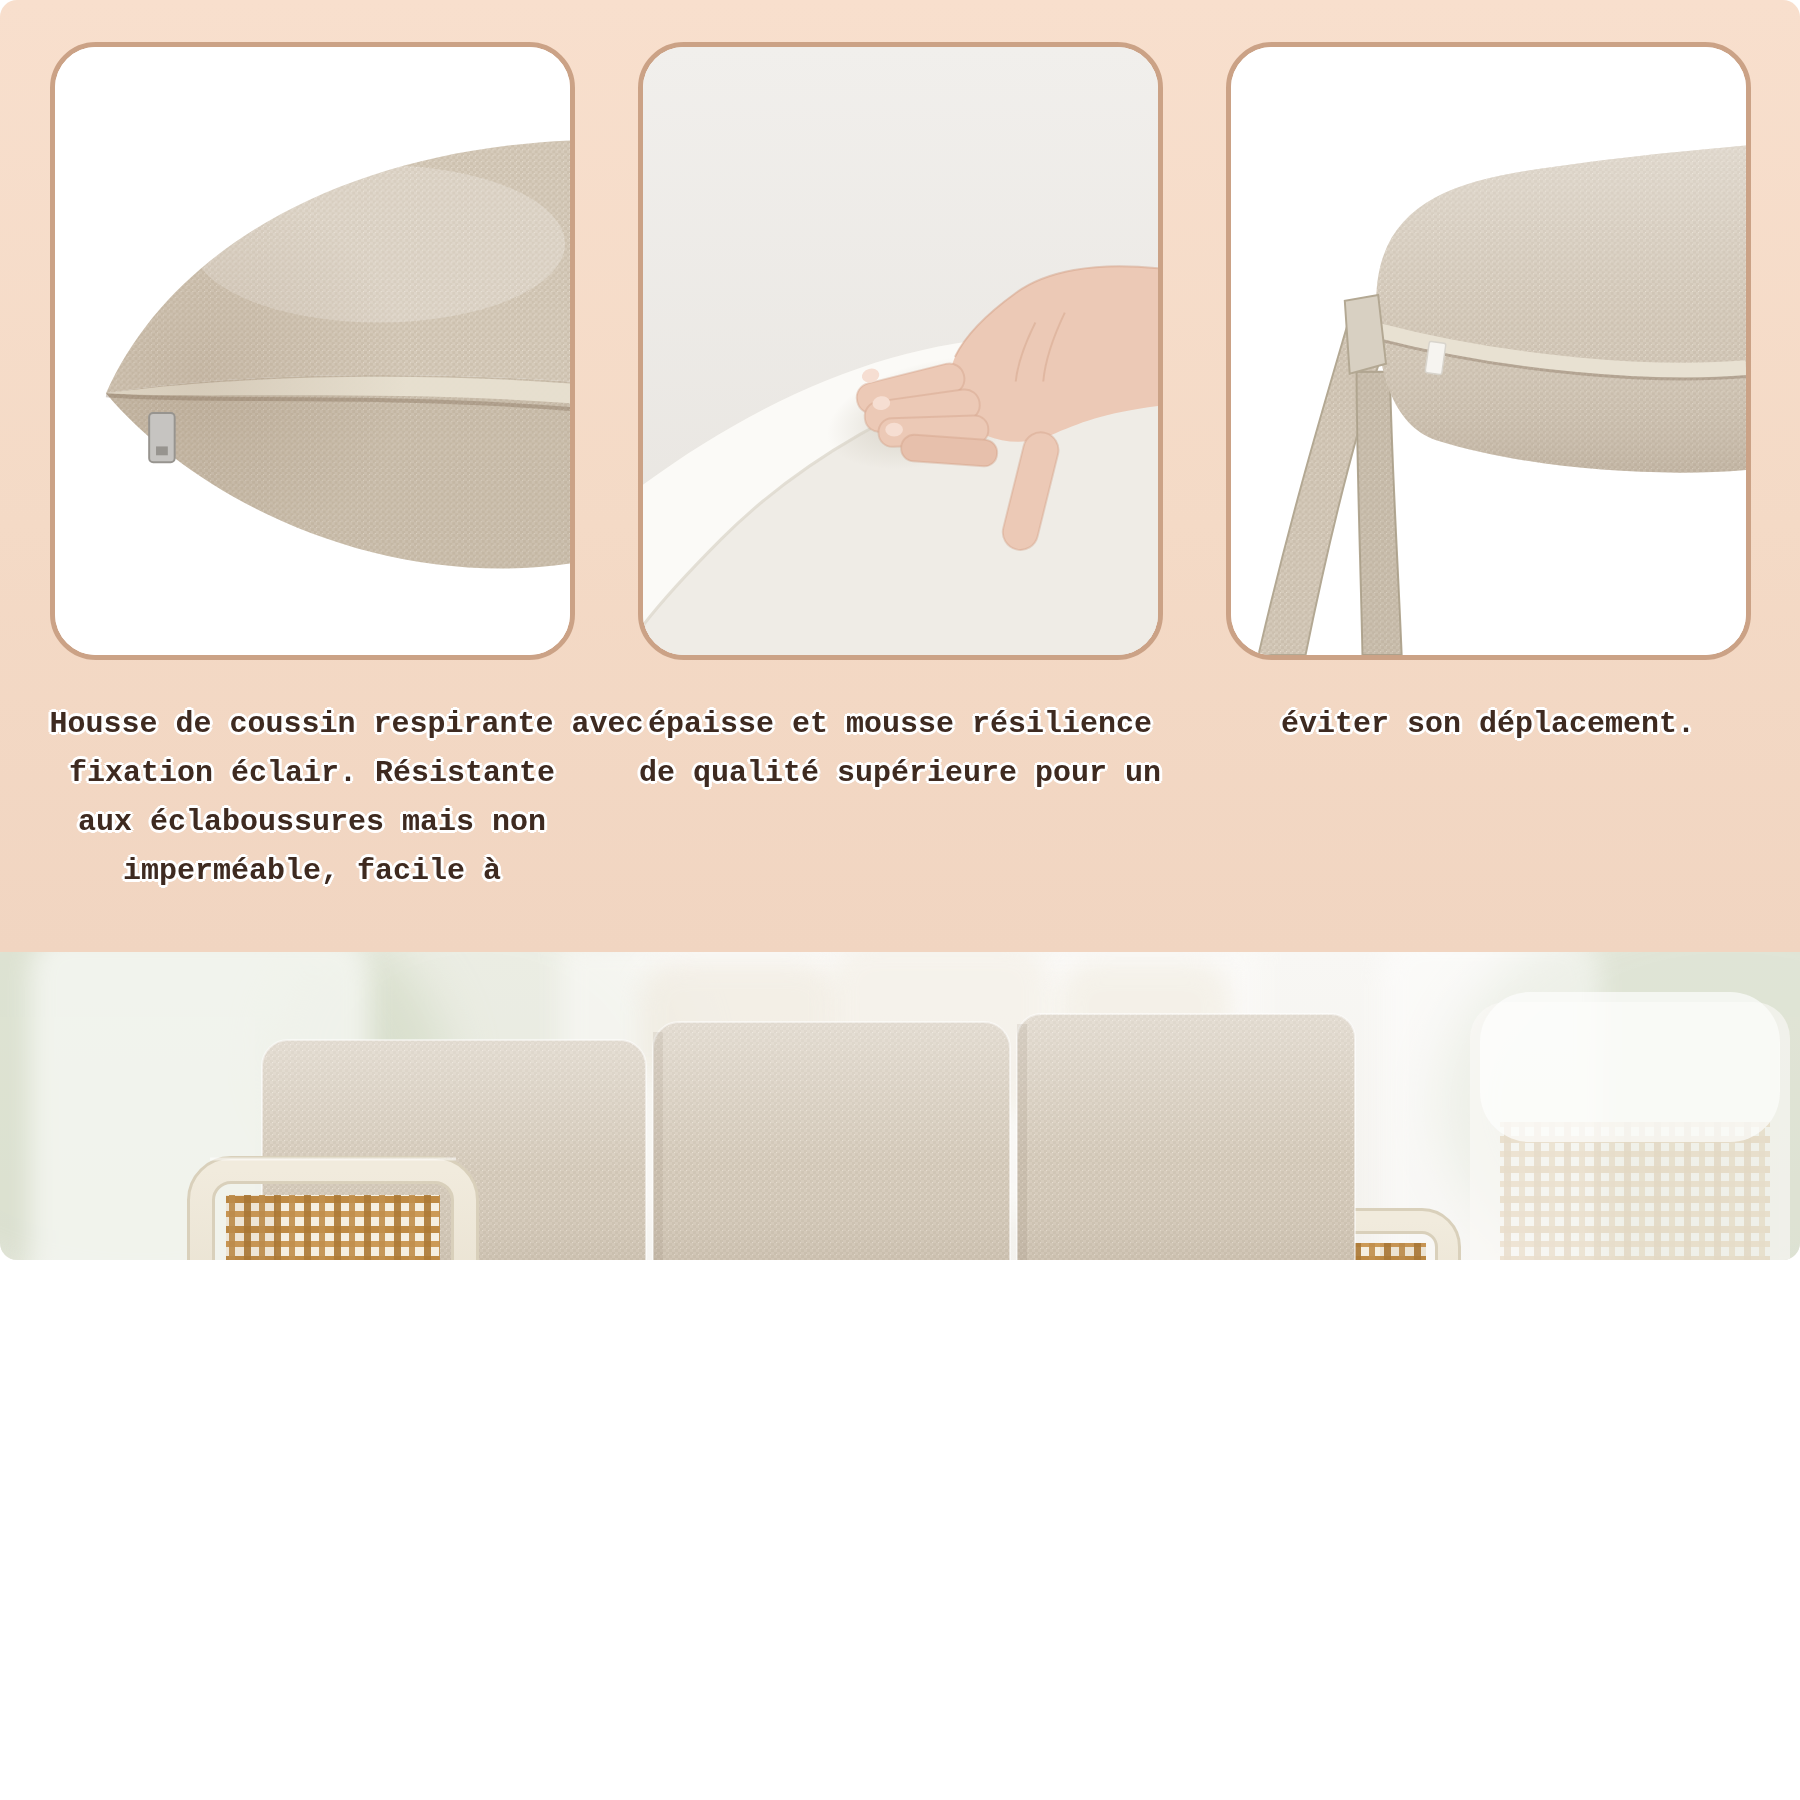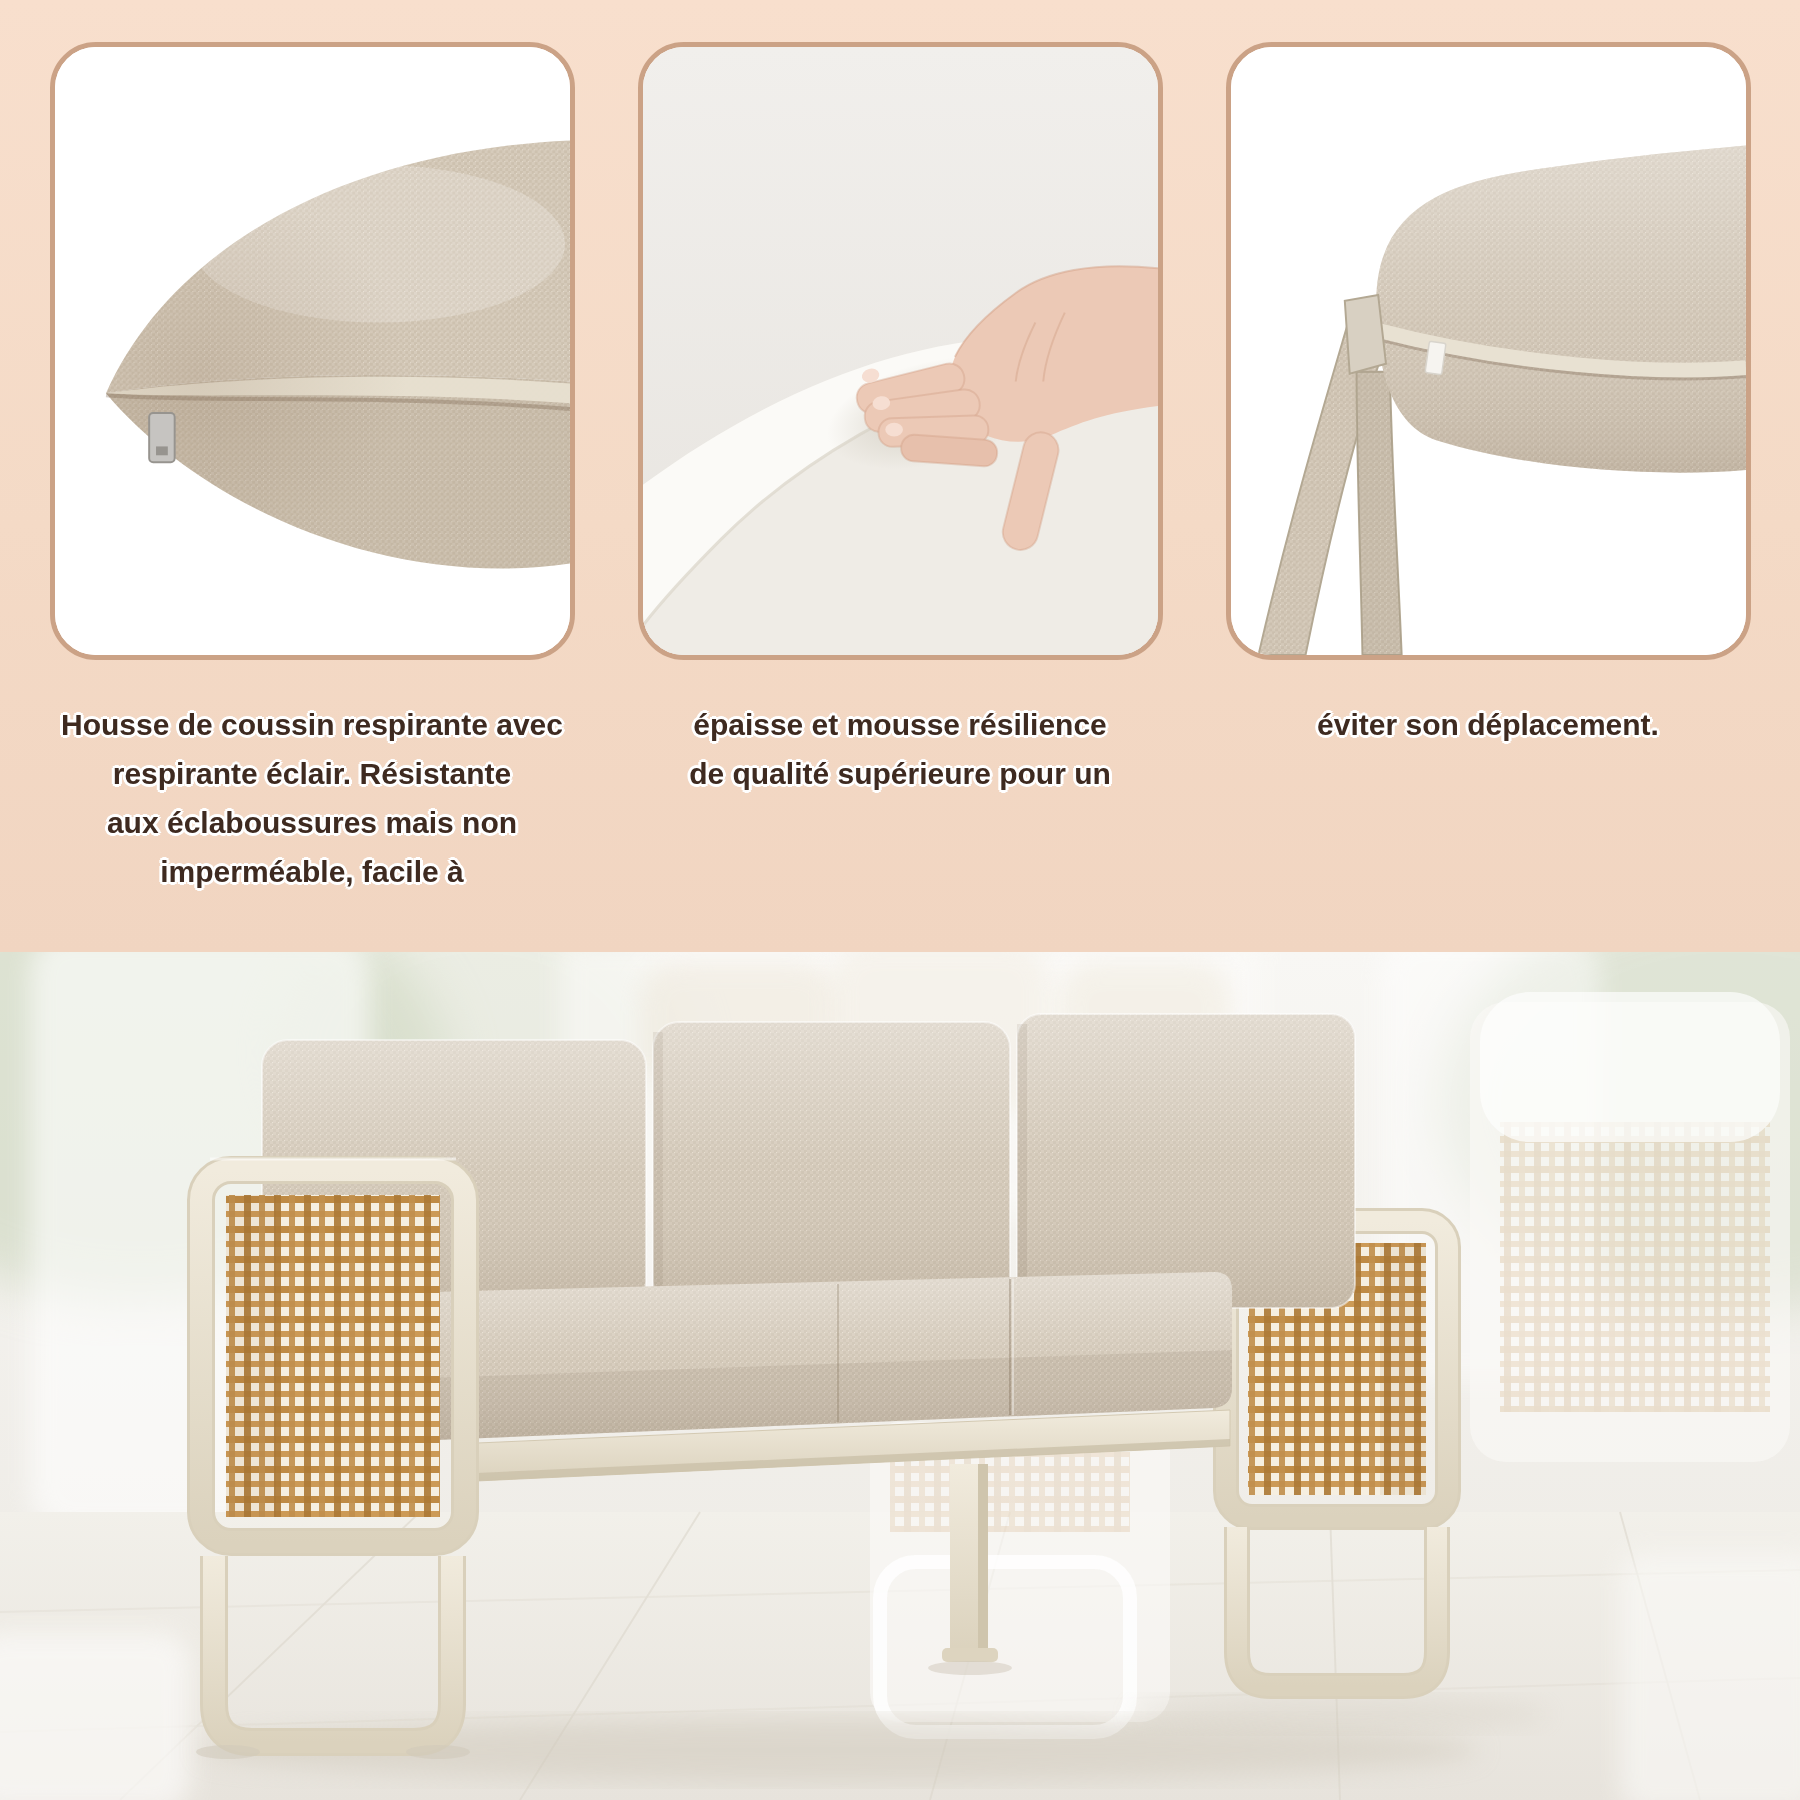--- a/index.html
+++ b/index.html
@@ -1,18 +1,19 @@
 <!DOCTYPE html>
 <html><head>
 <meta charset="utf-8">
 <style>
   html,body{margin:0;padding:0;background:#fff;}
   #stage{
-    position:relative;width:1800px;height:1800px;overflow:hidden;
-    font-family:Liberation Sans, sans-serif;
+    position:relative;width:1800px;height:1260px;overflow:hidden;
+    font-family:Liberation Mono, monospace;
+    border-radius:17px;
   }
   
   .top-section{
     position:absolute;left:0;top:0;width:1800px;height:952px;
     background:linear-gradient(180deg,#f8dfcd 0%,#f4dac6 55%,#f1d5c1 100%);
   }
   .panels-row{
     position:absolute;left:0;top:42px;width:1800px;
     display:flex;justify-content:center;gap:63px;
   }
@@ -154,21 +155,21 @@
 
           <rect x="200" y="300" width="17" height="32" rx="2" fill="#f6f4f0" stroke="#d8d4cc" stroke-width="1.5" transform="rotate(8 208 316)"></rect>
         </svg>
       </div>
 
     </div>
 
     <div class="captions-row">
       <div class="caption">
         <div class="cap-line">Housse de coussin respirante avec</div>
-        <div class="cap-line">respirante éclair. Résistante</div>
+        <div class="cap-line">fixation éclair. Résistante</div>
         <div class="cap-line">aux éclaboussures mais non</div>
         <div class="cap-line">imperméable, facile à</div>
       </div>
       <div class="caption">
         <div class="cap-line">épaisse et mousse résilience</div>
         <div class="cap-line">de qualité supérieure pour un</div>
       </div>
       <div class="caption">
         <div class="cap-line">éviter son déplacement.</div>
       </div>

